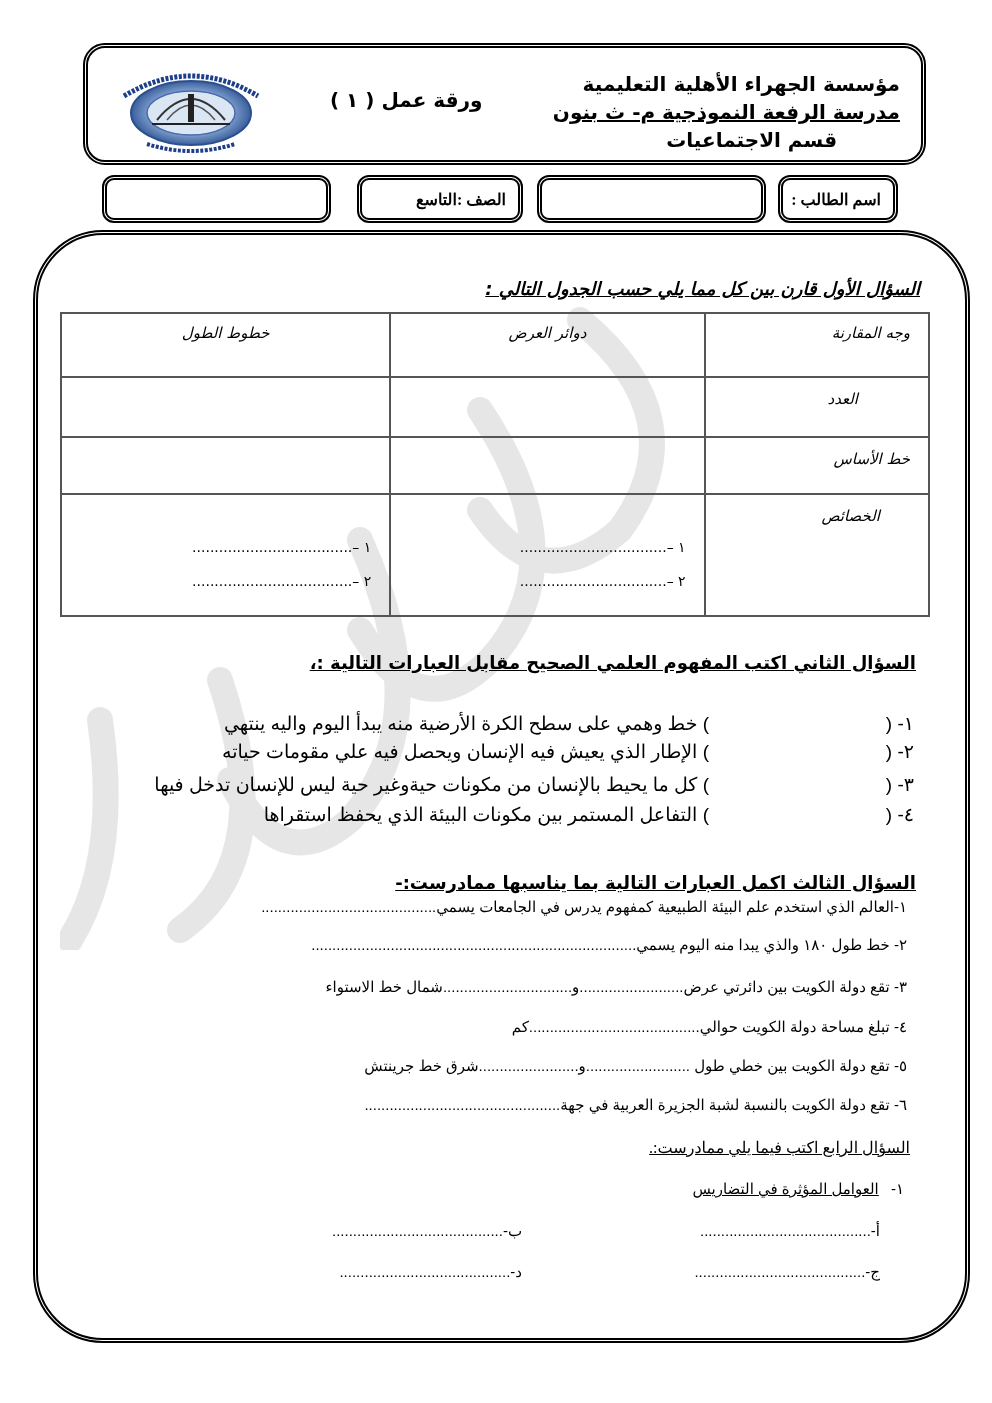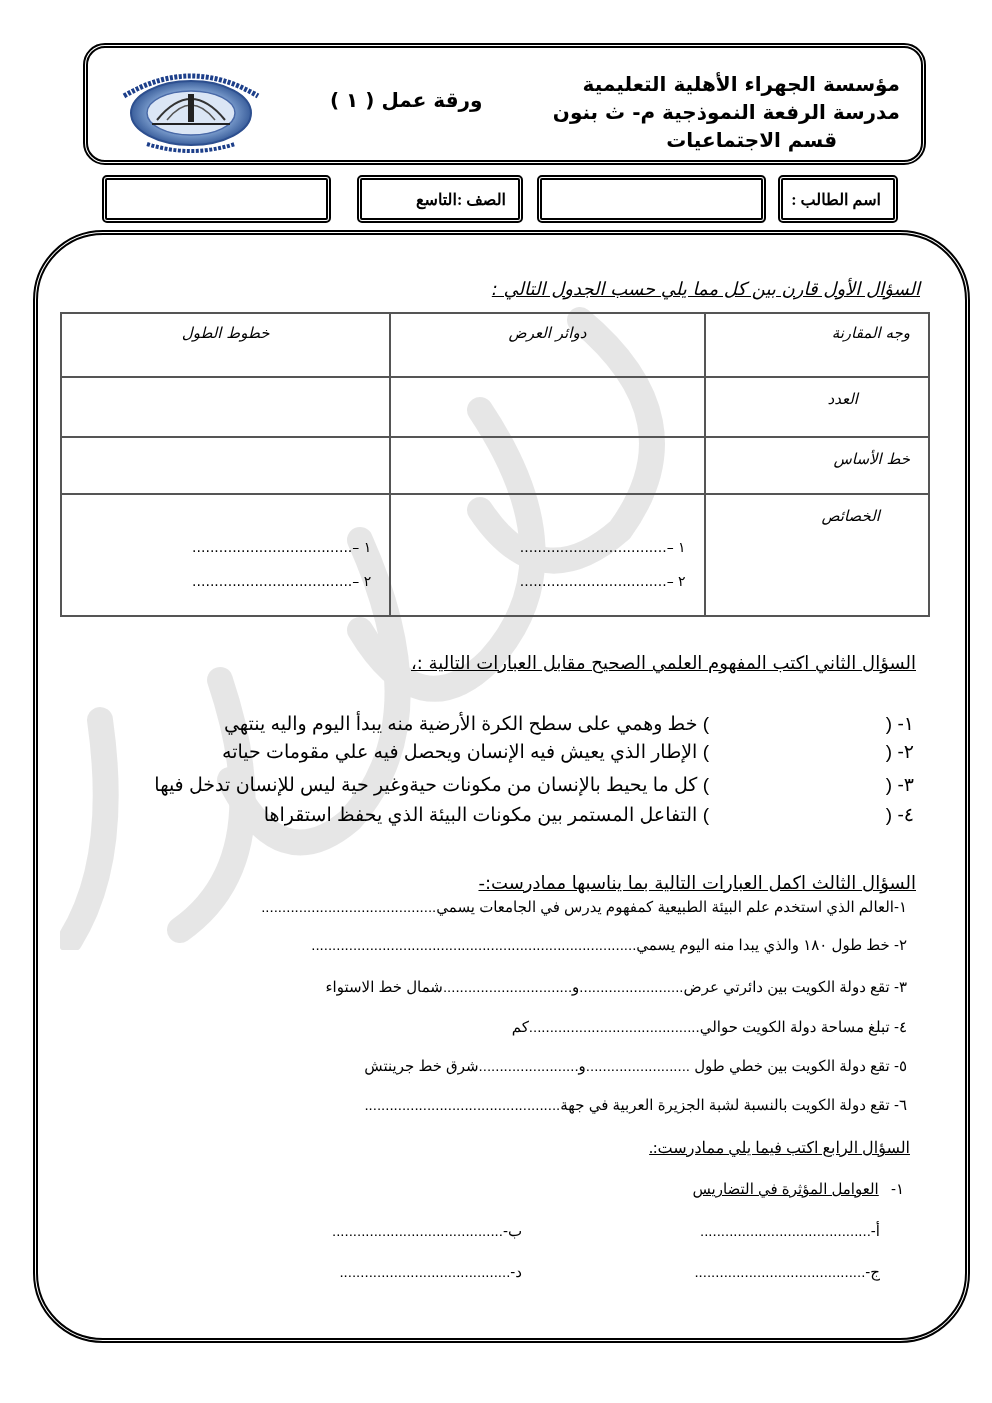--- a/index.html
+++ b/index.html
@@ -7,29 +7,29 @@
   .abs { position:absolute; }
   .dbl { border:4px double #000; box-sizing:border-box; background:#fff; }
 
   
   #header-box { left:83px; top:43px; width:843px; height:122px; border-radius:22px; border-width:5px; }
   #logo { left:112px; top:58px; width:158px; height:96px; }
   .hdr-line { right:92px; font-family:"DejaVu Sans", sans-serif; font-weight:bold; font-size:20px; direction:rtl; text-align:right; white-space:nowrap;margin-top:12px; }
   #worksheet-title { left:330px; top:88px; font-weight:bold; font-size:20px; direction:rtl; white-space:nowrap; }
 
   
-  .info-box { top:175px; height:48px; border-radius:5px; border-width:5px; display:flex; align-items:center; justify-content:flex-start; direction:rtl; padding-right:12px; font-family:"Liberation Serif", serif; font-weight:bold; font-size:16px; }
+  .info-box { top:175px; height:48px; border-radius:12px; border-width:5px; display:flex; align-items:center; justify-content:flex-start; direction:rtl; padding-right:12px; font-family:"Liberation Serif", serif; font-weight:bold; font-size:16px; }
 
   
   #main-frame { left:33px; top:230px; width:937px; height:1113px; border-radius:70px; border-width:5px; }
 
   
   #watermark { left:60px; top:300px; width:720px; height:650px; opacity:0.14; pointer-events:none; }
 
-  .q-title { direction:rtl; text-align:left; font-weight:normal; text-decoration:underline; white-space:nowrap; }
+  .q-title { direction:rtl; text-align:left; font-weight:bold; text-decoration:underline; white-space:nowrap; }
 
   
   #comp-table { left:60px; top:312px; width:870px; height:303px; border-collapse:collapse; direction:rtl; font-family:"DejaVu Sans", sans-serif; font-style:italic; font-size:15px; }
   #comp-table td { border:2px solid #555; vertical-align:top; padding:0; }
   .cell-text { padding:10px 18px 0 0; }
   .cell-center { text-align:center; padding-top:10px; }
   .dot-line { direction:rtl; font-style:normal; font-size:14px; white-space:nowrap; padding-right:18px; letter-spacing:1px; }
 
   .stmt { direction:rtl; font-family:"Liberation Sans", sans-serif; font-size:19px; white-space:nowrap; position:absolute; right:78px; }
   .stmt .paren { display:inline-block; width:75px; }
@@ -56,21 +56,21 @@
   <ellipse cx="79" cy="55" rx="60" ry="32" fill="url(#lg)" stroke="#2d4f8f" stroke-width="2"></ellipse>
   <ellipse cx="79" cy="55" rx="44" ry="22" fill="#dbe6f5" stroke="#4a6aa8" stroke-width="1.5"></ellipse>
   <path d="M45 62 Q79 20 113 62" fill="none" stroke="#333" stroke-width="2"></path>
   <path d="M55 62 Q79 32 103 62" fill="none" stroke="#555" stroke-width="1.5"></path>
   <rect x="76" y="36" width="6" height="28" fill="#222"></rect>
   <line x1="40" y1="66" x2="118" y2="66" stroke="#222" stroke-width="2"></line>
   <path d="M35 86 Q79 100 123 86" fill="none" stroke="#1d3f8a" stroke-width="4" stroke-dasharray="3 1.5"></path>
 </svg>
 
 <div class="abs hdr-line" style="top:60px;">مؤسسة الجهراء الأهلية التعليمية</div>
-<div class="abs hdr-line" style="top:88px;">مدرسة الرفعة النموذجية م- ث بنون</div>
+<div class="abs hdr-line" style="top:88px;text-decoration:underline;">مدرسة الرفعة النموذجية م- ث بنون</div>
 <div class="abs hdr-line" style="top:116px; right:155px;">قسم الاجتماعيات</div>
 <div class="abs" id="worksheet-title">ورقة عمل  (  ١  )</div>
 
 <div class="abs dbl info-box" style="left:778px; width:120px;">
   <span>اسم الطالب :</span>
 </div>
 <div class="abs dbl info-box" style="left:537px; width:229px;">
   <span></span>
 </div>
 <div class="abs dbl info-box" style="left:357px; width:166px;">

